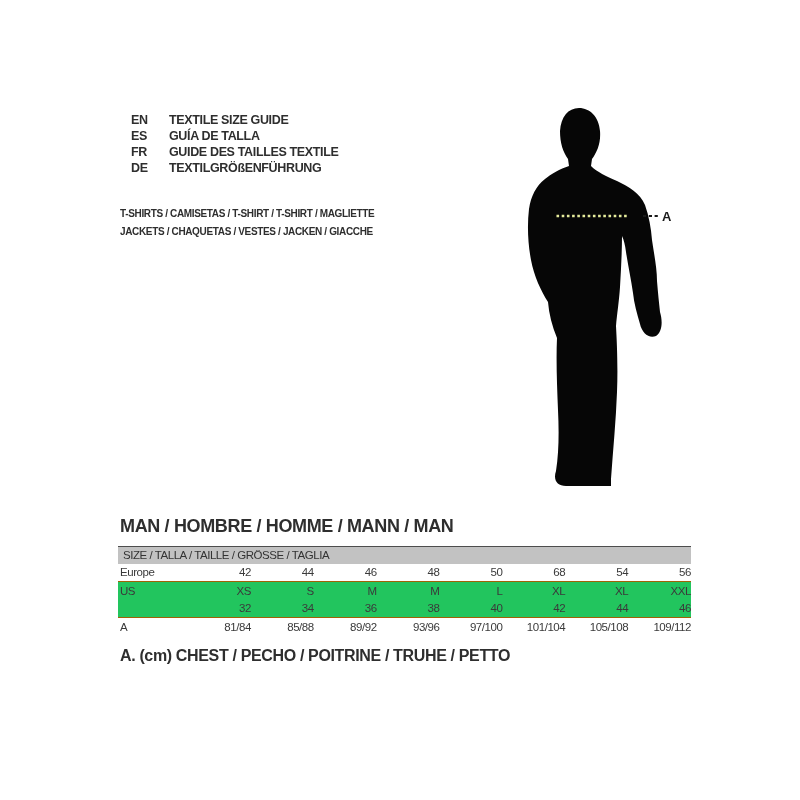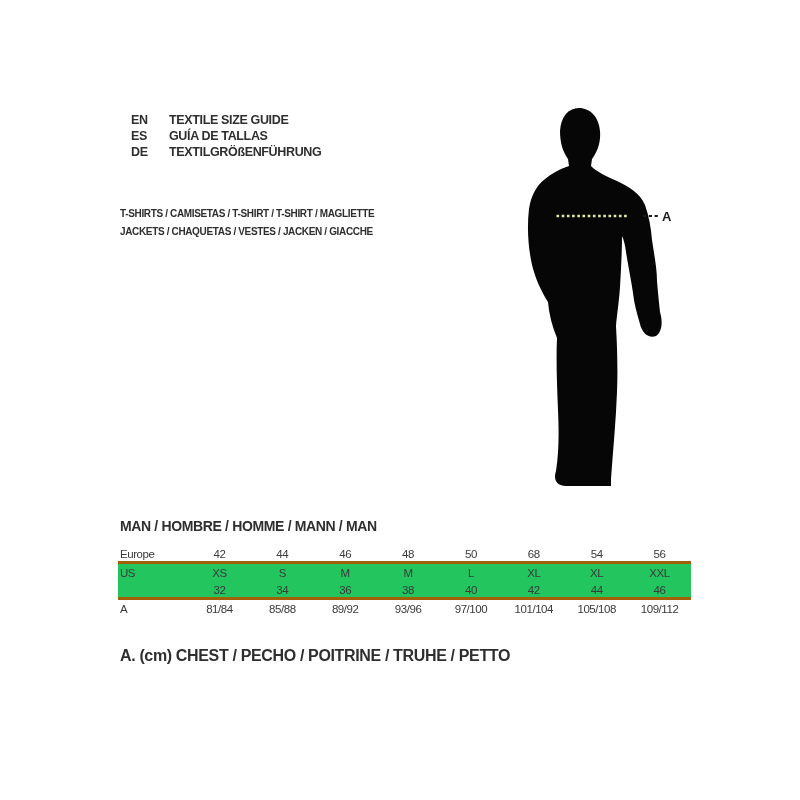--- a/index.html
+++ b/index.html
@@ -10,49 +10,53 @@
   
   .lang-block{position:absolute;left:120px;top:112px;}
   .lang-row{display:flex;height:16px;line-height:16px;font-size:12.5px;font-weight:bold;letter-spacing:-0.35px;padding-left:11px;}
   .lang-code{width:38px;flex:0 0 38px;}
   
   .cat-block{position:absolute;left:120px;top:205px;font-size:10px;font-weight:bold;letter-spacing:-0.35px;}
   .cat-block div{height:18px;line-height:18px;}
   
   .figure{position:absolute;left:500px;top:100px;width:180px;height:400px;}
   
-  .man-title{position:absolute;left:120px;top:518px;font-size:14px;font-weight:bold;letter-spacing:-0.35px;height:16px;line-height:16px;}
+  .man-title{position:absolute;left:120px;top:518px;font-size:18px;font-weight:bold;letter-spacing:-0.35px;height:16px;line-height:16px;}
   
   .size-table{position:absolute;left:118px;top:546px;width:573px;font-size:11.5px;letter-spacing:-0.45px;color:#3a3a3a;}
   .thead{
     box-sizing:border-box;height:18px;line-height:17px;background:#c2c2c2;
     border-top:1px solid #4d4d4d;padding-left:5px;color:#333;
   }
   .trow{display:flex;box-sizing:border-box;height:18px;line-height:18px;}
   .trow:nth-child(2),.trow:nth-child(3){background:#22c55e;}
-  .trow:nth-child(1),.trow:nth-child(3){border-bottom:3px solid #a16207;}
+  .trow:nth-child(1),.trow:nth-child(3){border-bottom:1px solid #a16207;}
   .trow:nth-child(1),.trow:nth-child(3){line-height:17px;}
   .tlabel{flex:0 0 68px;padding-left:2px;}
-  .tcell{flex:1 1 0;text-align:center;}
+  .tcell{flex:1 1 0;text-align:right;}
   
   .footnote{position:absolute;left:120px;top:648px;font-size:16px;font-weight:bold;letter-spacing:-0.35px;height:16px;line-height:16px;}
 </style>
 </head>
 <body>
 
 <div class="page">
 
   <div class="lang-block">
     <div class="lang-row">
       <span class="lang-code">EN</span>
       <span>TEXTILE SIZE GUIDE</span>
     </div>
     <div class="lang-row">
       <span class="lang-code">ES</span>
-      <span>GUÍA DE TALLAS</span>
+      <span>GUÍA DE TALLA</span>
+    </div>
+    <div class="lang-row">
+      <span class="lang-code">FR</span>
+      <span>GUIDE DES TAILLES TEXTILE</span>
     </div>
     <div class="lang-row">
       <span class="lang-code">DE</span>
       <span>TEXTILGRÖßENFÜHRUNG</span>
     </div>
   </div>
 
   <div class="cat-block">
     <div>T-SHIRTS / CAMISETAS / T-SHIRT / T-SHIRT / MAGLIETTE</div>
     <div>JACKETS / CHAQUETAS / VESTES / JACKEN / GIACCHE</div>
@@ -93,20 +97,21 @@
       C 561 117 568 108 579 108
       Z"></path>
     <line x1="556.5" y1="216" x2="628" y2="216" stroke="#e5eb9b" stroke-width="2.6" stroke-dasharray="2.6 2.6"></line>
     <line x1="643" y1="216" x2="659" y2="216" stroke="#1a1a1a" stroke-width="1.8" stroke-dasharray="3.2 2.6"></line>
     <text x="662" y="220.5" font-family="Liberation Sans, sans-serif" font-size="13" font-weight="600" fill="#1a1a1a">A</text>
   </svg>
 
   <div class="man-title">MAN / HOMBRE / HOMME / MANN / MAN</div>
 
   <div class="size-table">
+    <div class="thead">SIZE / TALLA / TAILLE / GRÖSSE / TAGLIA</div>
     <div id="table-rows">
         <div class="trow">
           <span class="tlabel">Europe</span>
           <span class="tcell">42</span>
           <span class="tcell">44</span>
           <span class="tcell">46</span>
           <span class="tcell">48</span>
           <span class="tcell">50</span>
           <span class="tcell">68</span>
           <span class="tcell">54</span>

